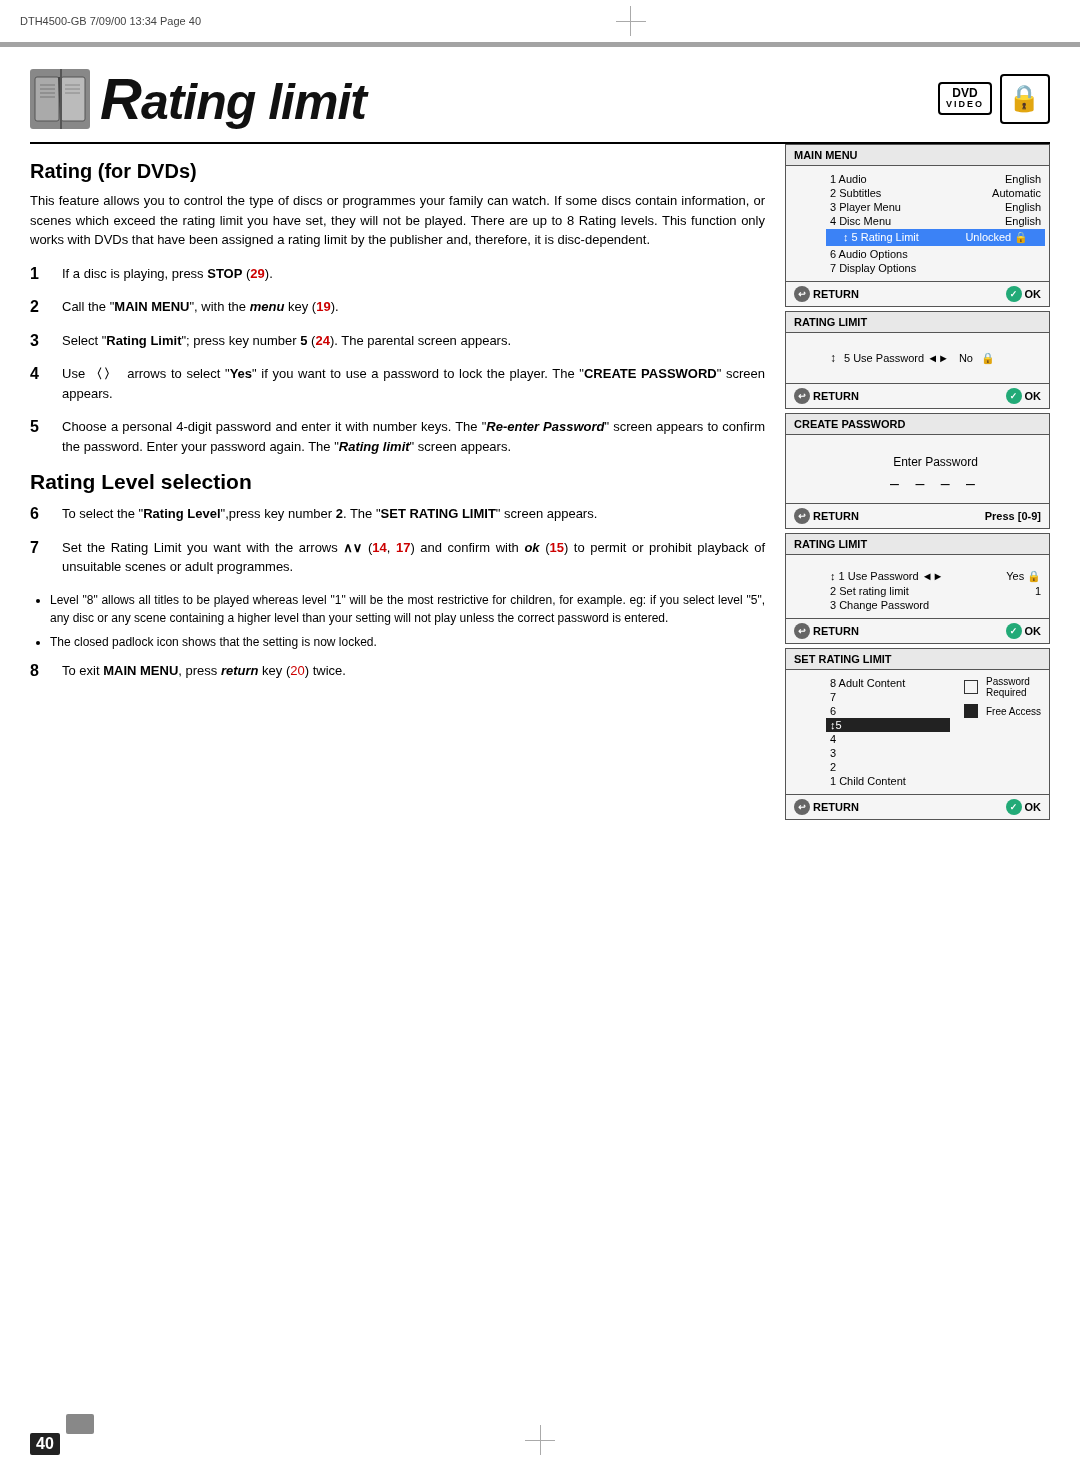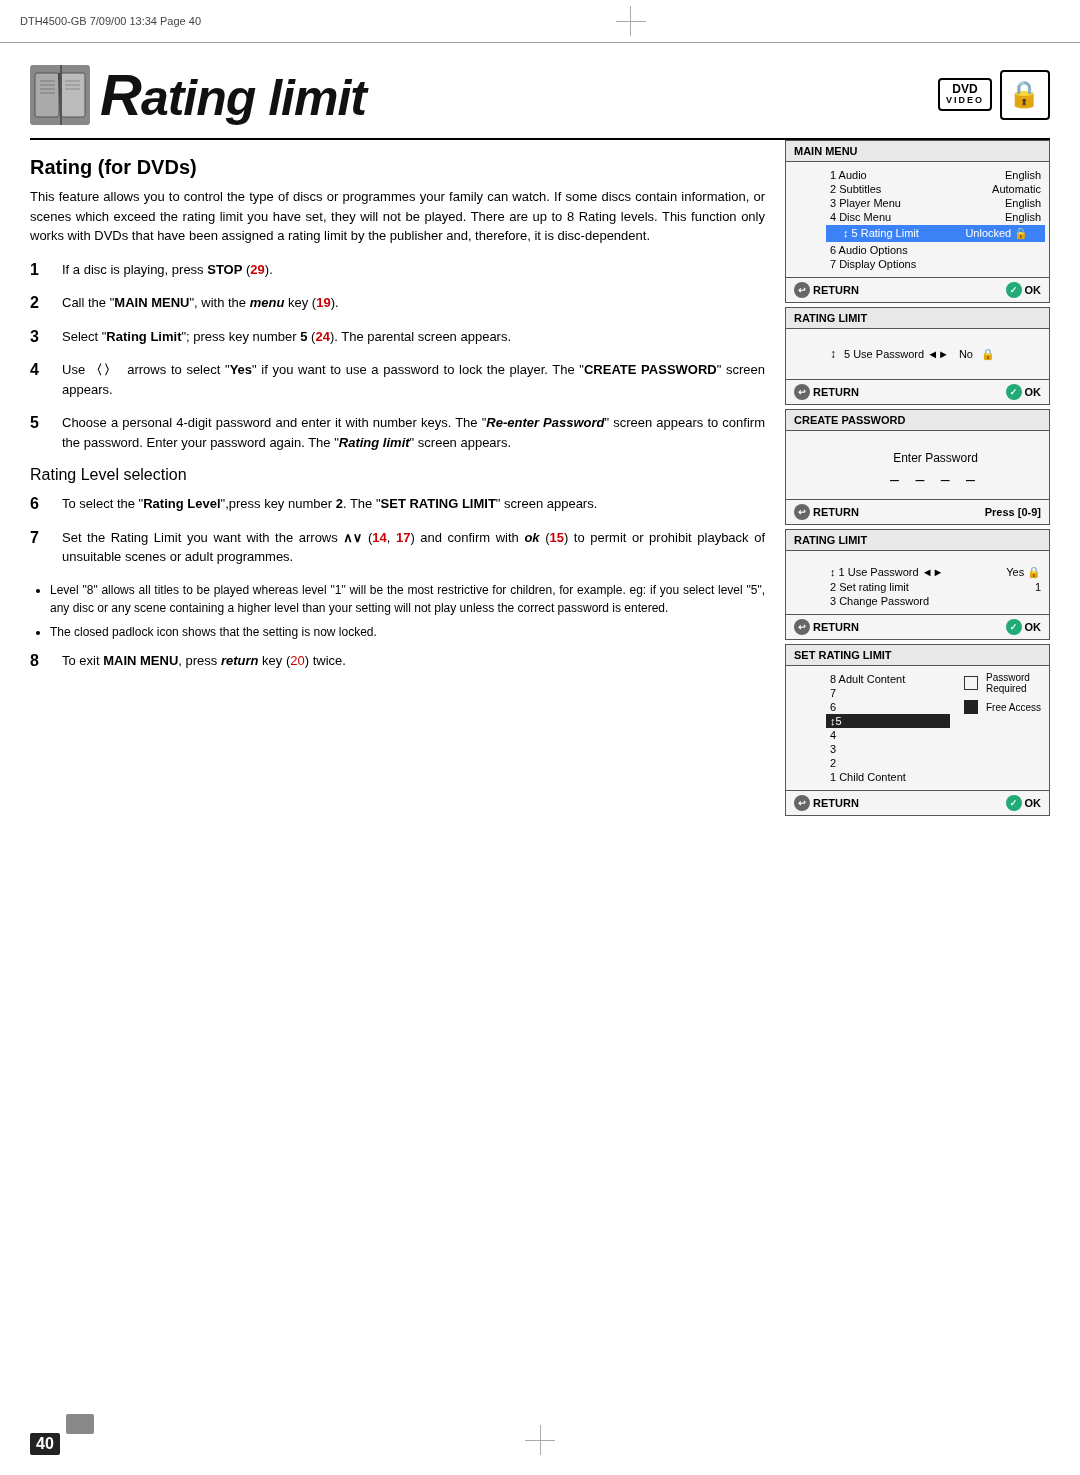--- a/index.html
+++ b/index.html
@@ -12,21 +12,21 @@
       color: #000;
       position: relative;
     }
 
     
     .header-bar {
       display: flex;
       justify-content: space-between;
       align-items: center;
       padding: 6px 20px;
-      border-bottom: 1px solid #a3a3a3;
+      border-bottom: 5px solid #a3a3a3;
     }
     .header-meta {
       font-size: 11px;
       color: #444;
     }
     .crosshair {
       width: 30px; height: 30px;
       position: relative;
       display: flex; align-items: center; justify-content: center;
     }
@@ -148,22 +148,22 @@
       min-width: 20px;
       margin-top: 1px;
     }
     .step-text {
       font-size: 13px;
       line-height: 1.5;
       text-align: justify;
     }
 
     .subsection-title {
-      font-size: 16px;
-      font-weight: 400;
+      font-size: 21px;
+      font-weight: 700;
       margin: 0 0 10px 0;
     }
 
     
     .bullet-list {
       margin-left: 20px;
       font-size: 12px;
       line-height: 1.5;
     }
     .bullet-list li {

